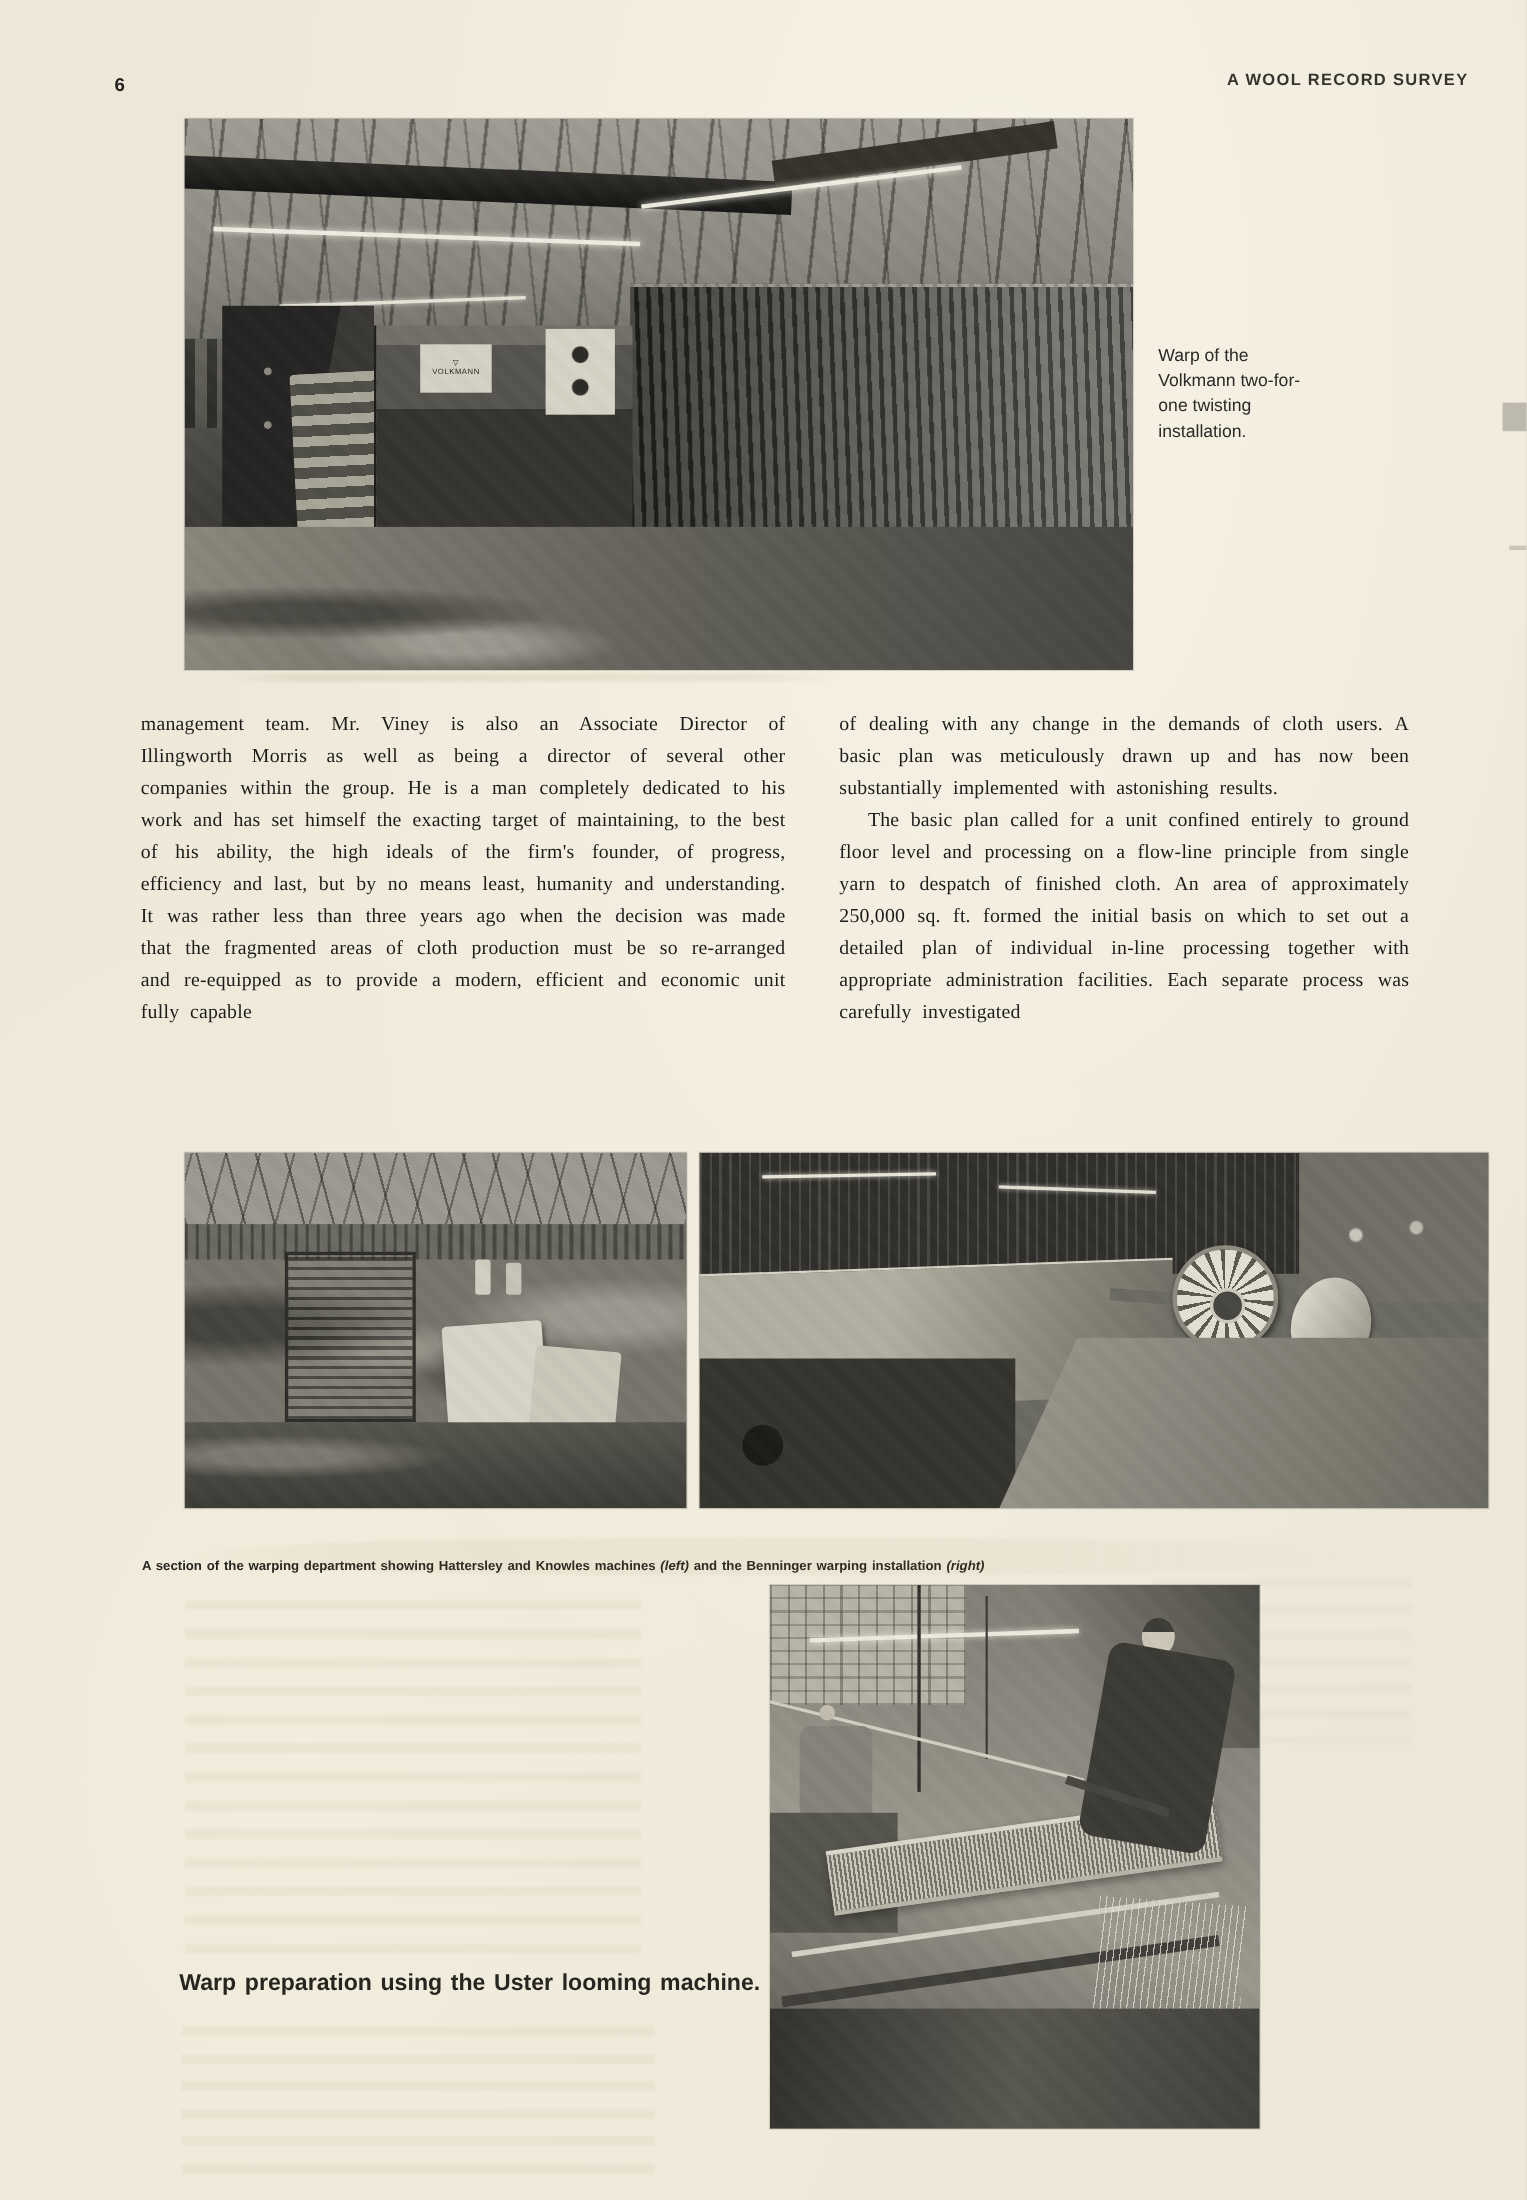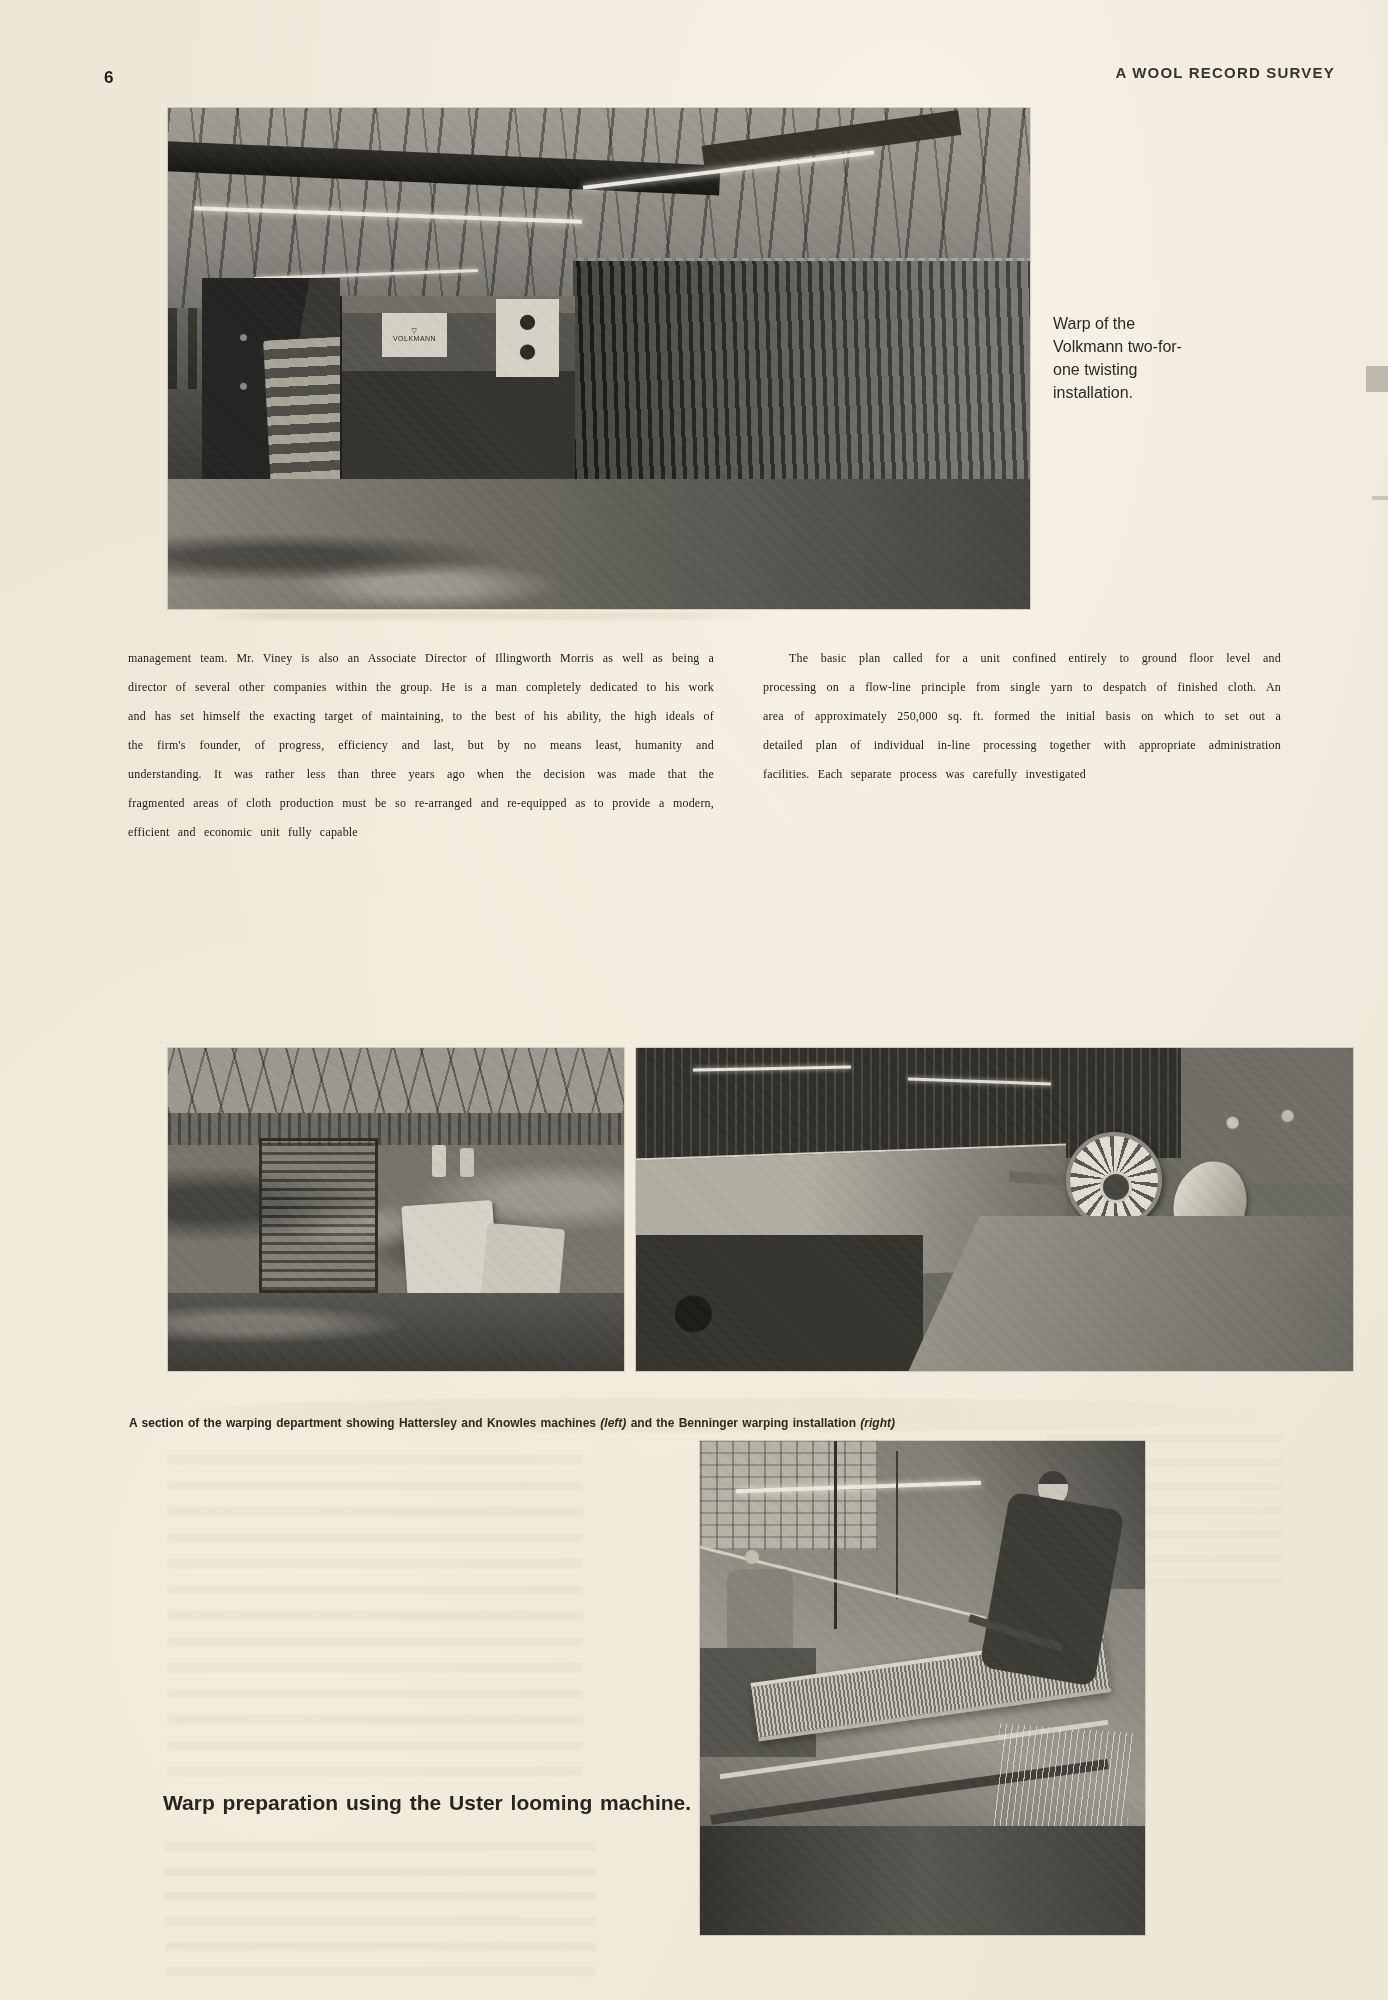--- a/index.html
+++ b/index.html
@@ -59,21 +59,21 @@
 
   
   #cap1{left:1053px;top:312px;width:150px;font-size:16px;line-height:23px;color:#2a2927;}
 
   
   .ghost{position:absolute;filter:blur(1.6px);pointer-events:none;}
   #ghostRule{left:205px;top:612px;width:560px;height:8px;opacity:.5;
     background:linear-gradient(90deg, transparent, rgba(140,120,80,.25) 12%, rgba(140,120,80,.2) 85%, transparent);}
 
   
-  .bodycol{position:absolute;font-family:"Liberation Serif",serif;font-size:12px;line-height:29px;
+  .bodycol{position:absolute;font-family:"Liberation Serif",serif;font-size:18px;line-height:29px;
     color:#1d1c1a;text-align:justify;word-spacing:5px;letter-spacing:.2px;}
   #col1{left:128px;top:644px;width:586px;}
   #col2{left:763px;top:644px;width:518px;}
   #col2 .p2{text-indent:26px;}
   .bodycol p{margin:0;}
 
   
   #photo2{left:128px;top:1032px;width:456px;height:323px;}
   .p2-ceiling{left:0;top:0;width:100%;height:20%;
     background:repeating-linear-gradient(75deg, rgba(30,30,26,.5) 0 2px, transparent 2px 26px),
@@ -196,20 +196,21 @@
   </figure>
 
   <div class="abs" id="cap1">Warp of the Volkmann two-for-one twisting installation.</div>
 
   <div class="ghost" id="ghostRule"></div>
 
   <div class="bodycol" id="col1">
     <p>management team. Mr. Viney is also an Associate Director of Illingworth Morris as well as being a director of several other companies within the group. He is a man completely dedicated to his work and has set himself the exacting target of maintaining, to the best of his ability, the high ideals of the firm's founder, of progress, efficiency and last, but by no means least, humanity and understanding. It was rather less than three years ago when the decision was made that the fragmented areas of cloth production must be so re-arranged and re-equipped as to provide a modern, efficient and economic unit fully capable</p>
   </div>
   <div class="bodycol" id="col2">
+    <p>of dealing with any change in the demands of cloth users. A basic plan was meticulously drawn up and has now been substantially implemented with astonishing results.</p>
     <p class="p2">The basic plan called for a unit confined entirely to ground floor level and processing on a flow-line principle from single yarn to despatch of finished cloth. An area of approximately 250,000 sq. ft. formed the initial basis on which to set out a detailed plan of individual in-line processing together with appropriate administration facilities. Each separate process was carefully investigated</p>
   </div>
 
   <figure class="ph" id="photo2">
     <div class="p2-ceiling"></div>
     <div class="p2-wall"></div>
     <div class="p2-mottle"></div>
     <div class="p2-frame"></div>
     <div class="p2-coat1"></div>
     <div class="p2-coat2"></div>

